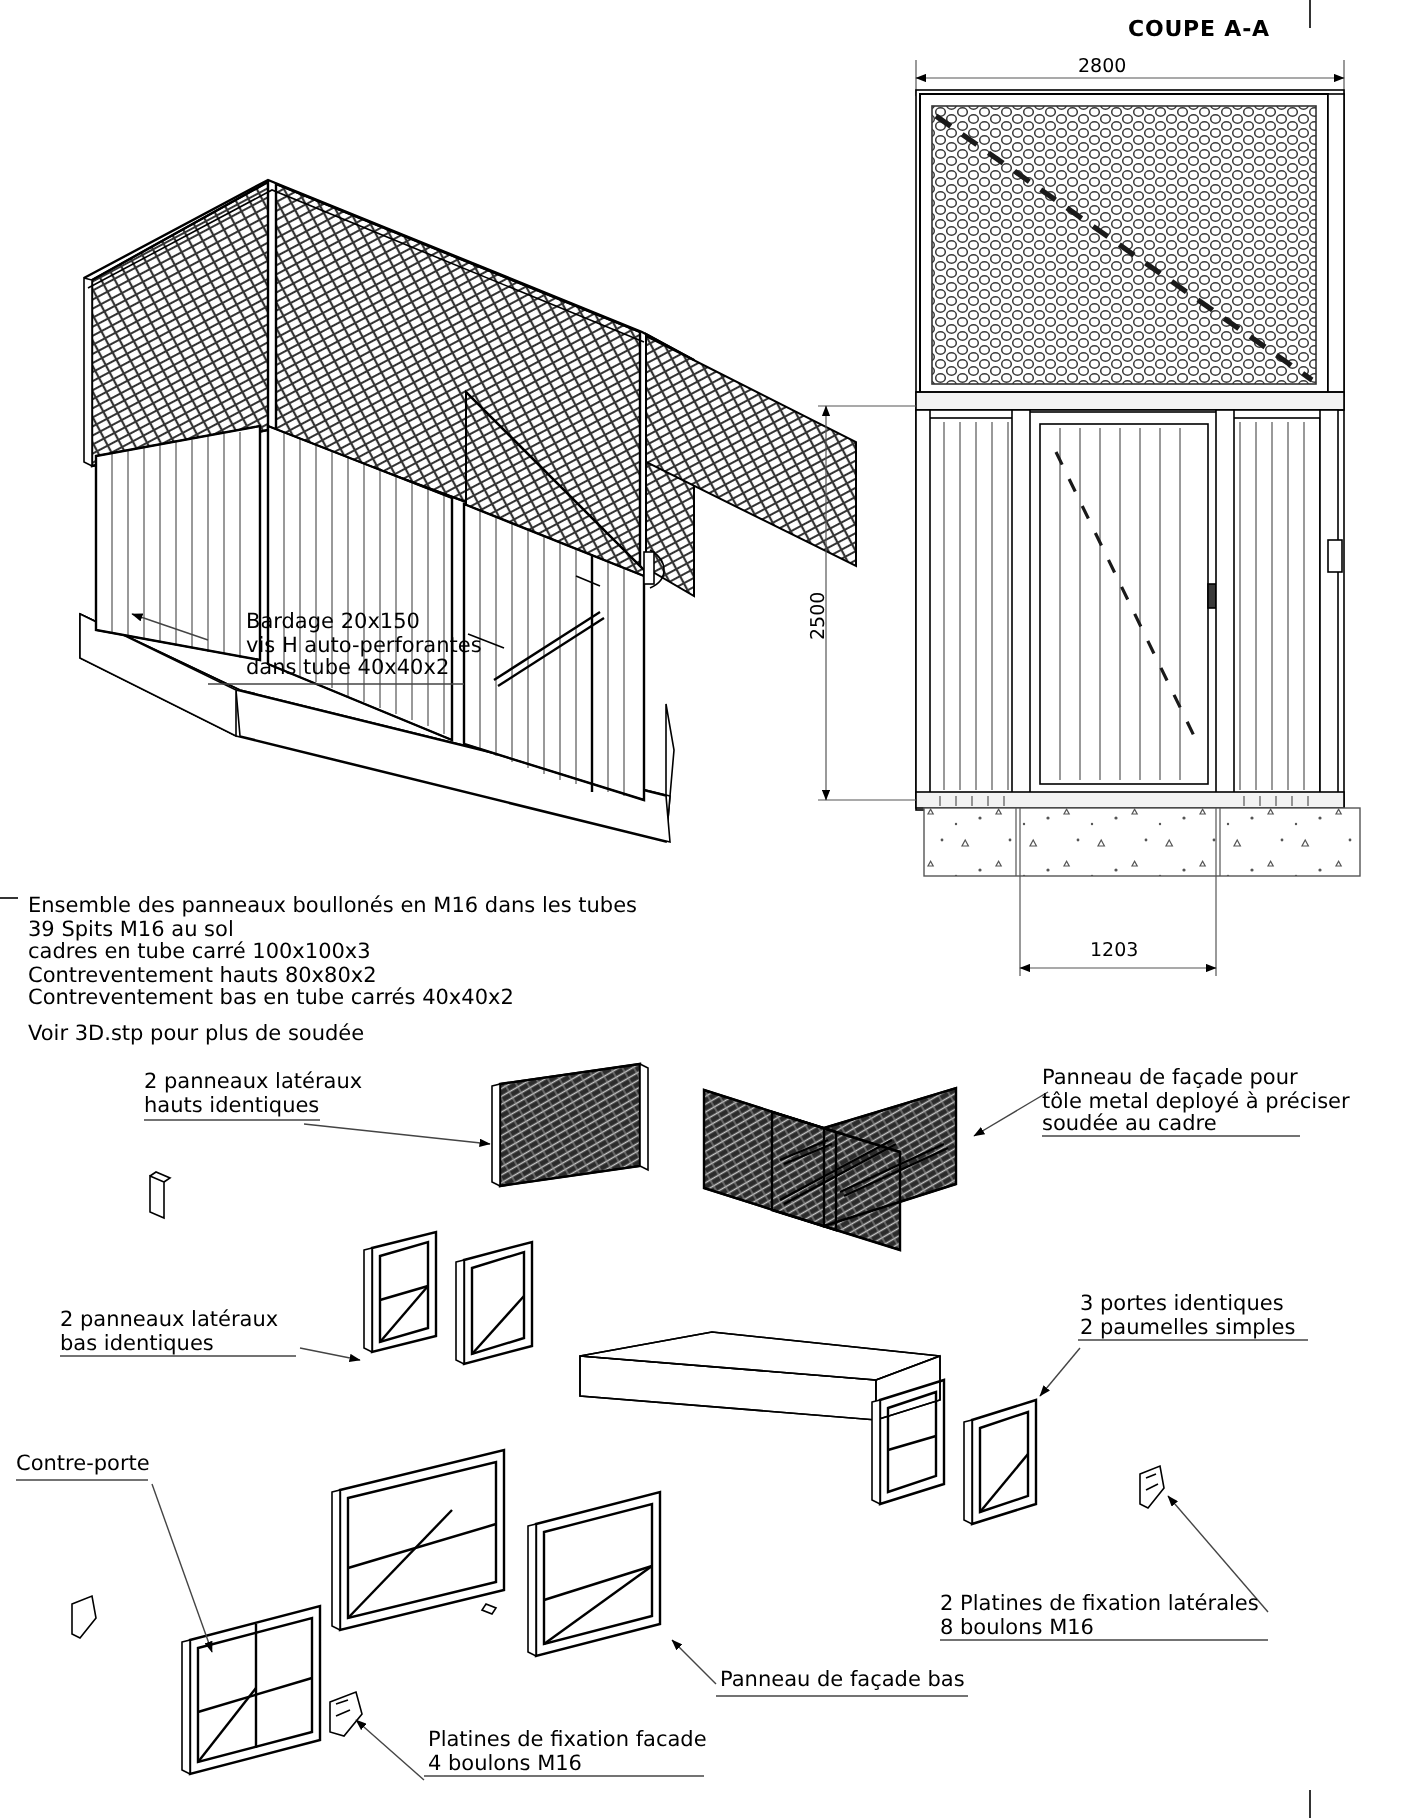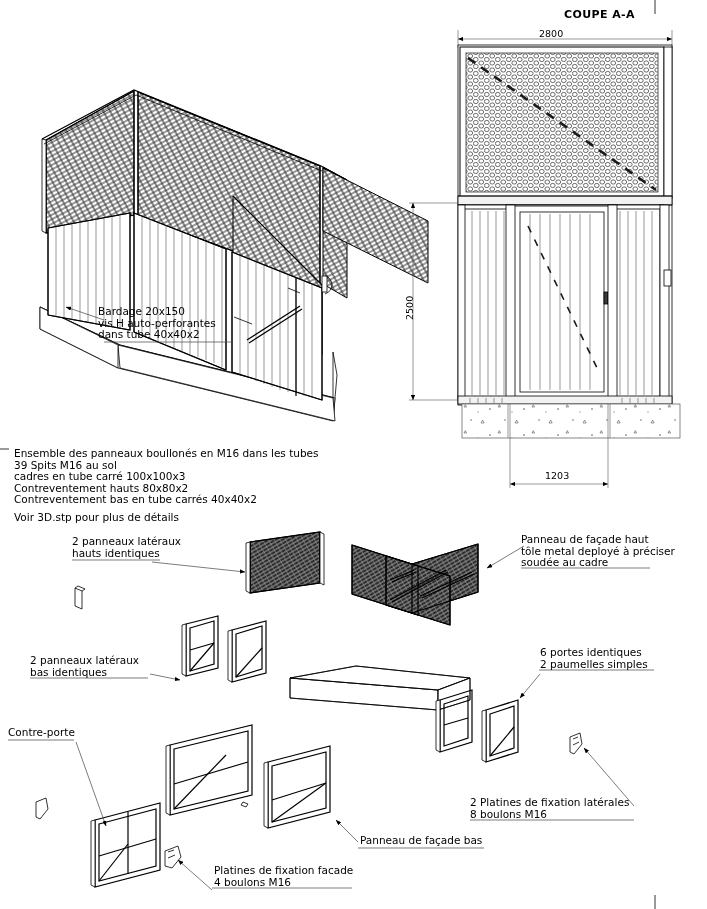--- a/index.html
+++ b/index.html
@@ -378,43 +378,43 @@
 </svg>
 
 <div class="title" style="left:518px;top:8px;margin-left:46px;">COUPE A-A</div>
 
 <div class="dim" style="left:539px;top:28px;text-align:center;">2800</div>
 
 <div class="dimv" style="left:404px;top:320px;">2500</div>
 
 <div class="dim" style="left:545px;top:470px;text-align:center;">1203</div>
 
-<div class="lbl" style="left:98px;top:306px;">Bardage 20x150
+<div class="lbl" style="left:123px;top:306px;">Bardage 20x150
 vis H auto-perforantes
 dans tube 40x40x2</div>
 
 <div class="lbl" style="left:14px;top:448px;">Ensemble des panneaux boullonés en M16 dans les tubes
 39 Spits M16 au sol
 cadres en tube carré 100x100x3
 Contreventement hauts 80x80x2
 Contreventement bas en tube carrés 40x40x2</div>
 
-<div class="lbl" style="left:14px;top:512px;">Voir 3D.stp pour plus de détails</div>
+<div class="lbl" style="left:14px;top:512px;">Voir 3D.stp pour plus de soudée</div>
 
 <div class="lbl" style="left:72px;top:536px;">2 panneaux latéraux
 hauts identiques</div>
 
-<div class="lbl" style="left:521px;top:534px;">Panneau de façade haut
+<div class="lbl" style="left:521px;top:534px;">Panneau de façade pour
 tôle metal deployé à préciser
 soudée au cadre</div>
 
 <div class="lbl" style="left:30px;top:655px;">2 panneaux latéraux
 bas identiques</div>
 
-<div class="lbl" style="left:540px;top:647px;">6 portes identiques
+<div class="lbl" style="left:540px;top:647px;">3 portes identiques
 2 paumelles simples</div>
 
 <div class="lbl" style="left:8px;top:727px;">Contre-porte</div>
 
 <div class="lbl" style="left:470px;top:797px;">2 Platines de fixation latérales
 8 boulons M16</div>
 
 <div class="lbl" style="left:360px;top:835px;text-align:right;">Panneau de façade bas</div>
 
 <div class="lbl" style="left:214px;top:865px;">Platines de fixation facade

